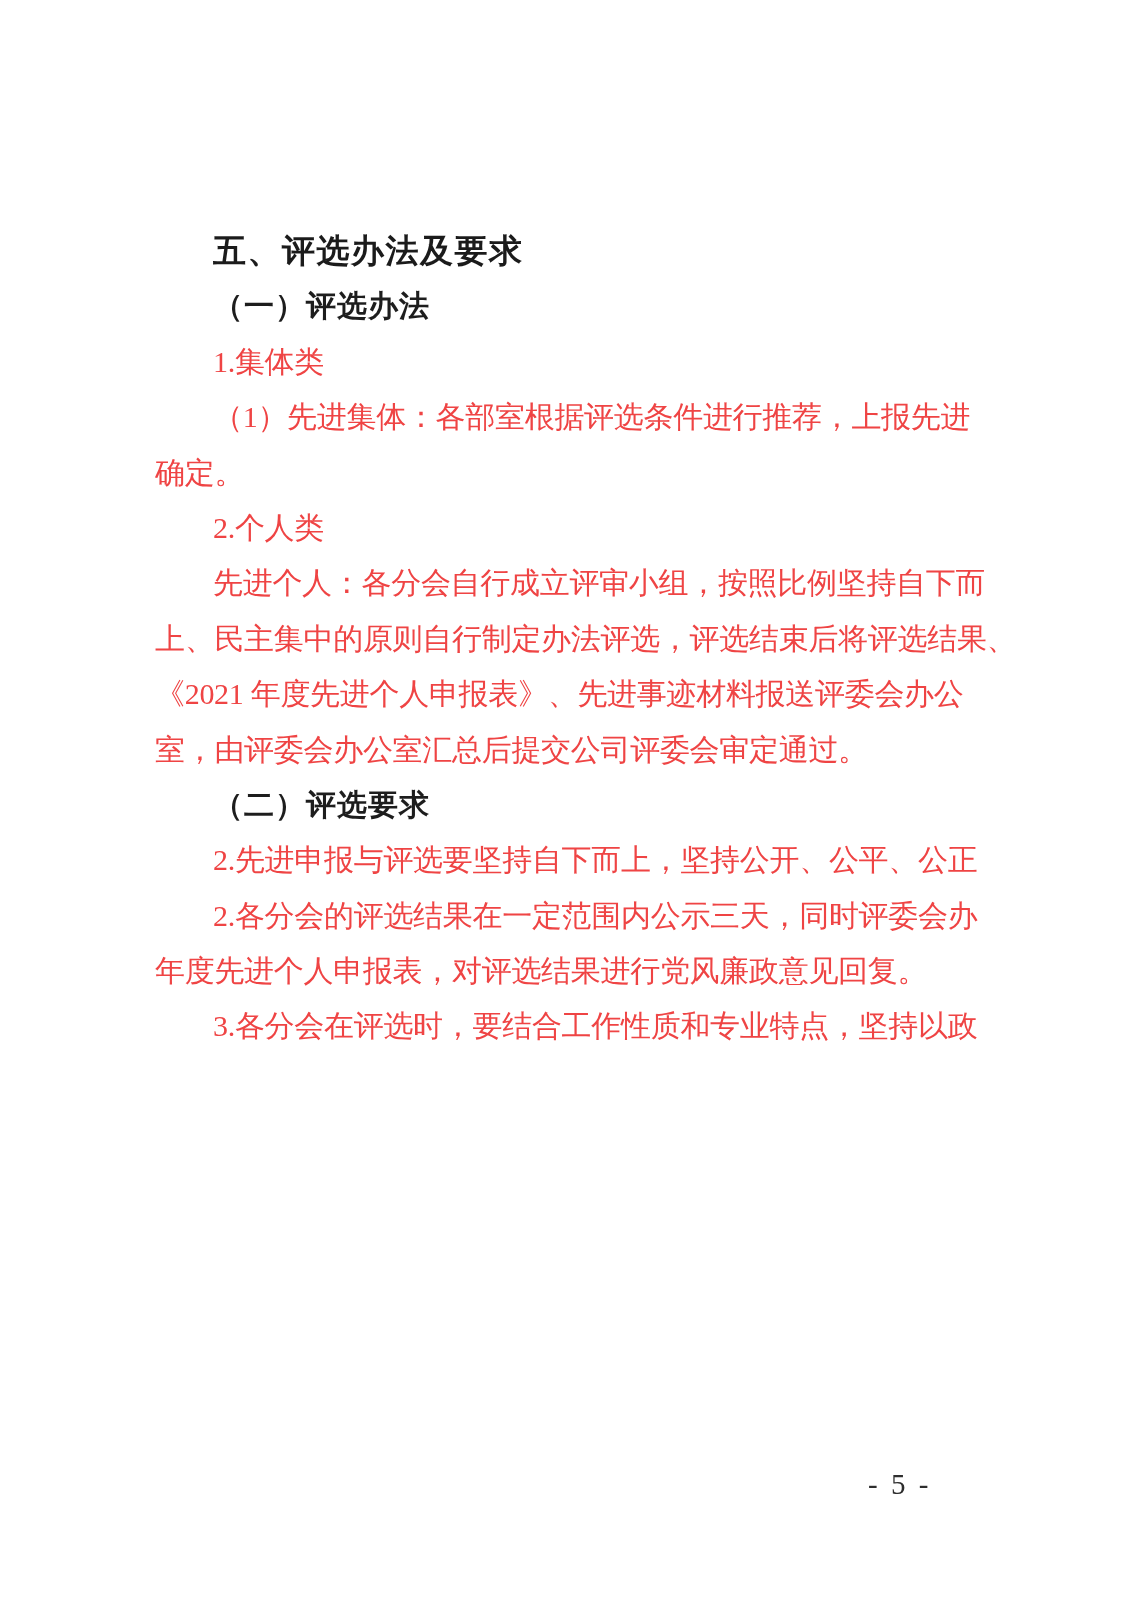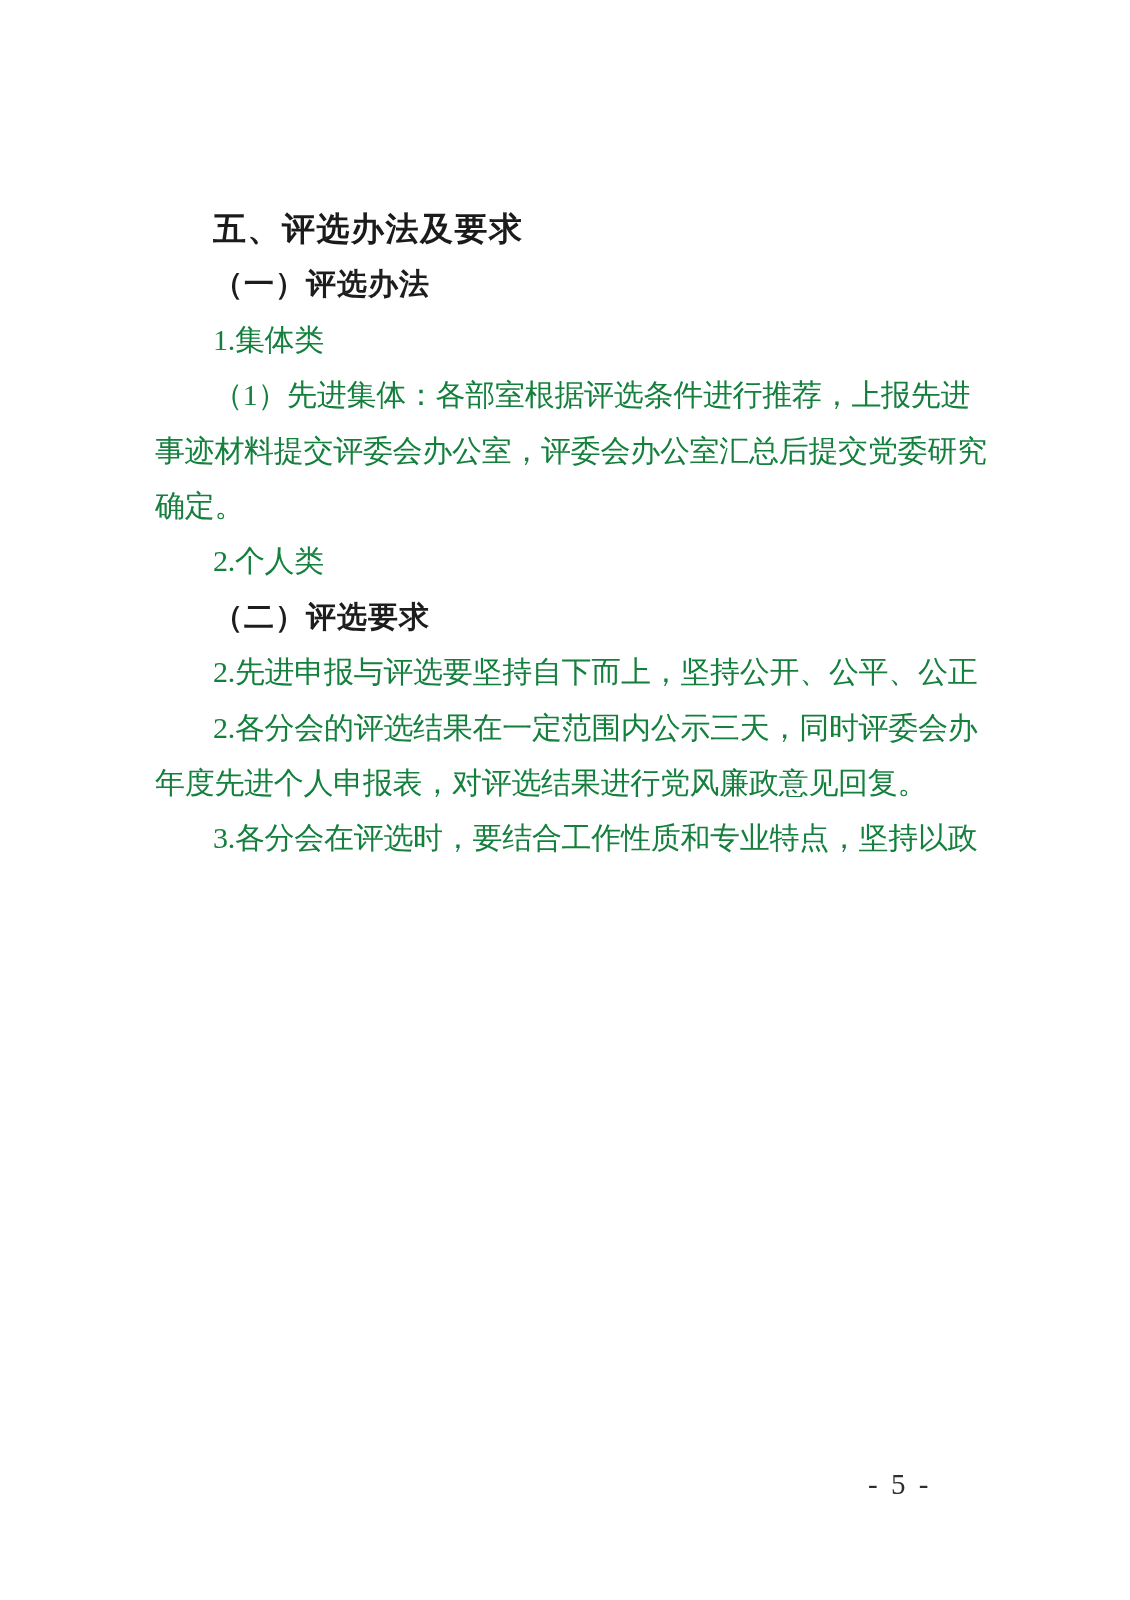--- a/index.html
+++ b/index.html
@@ -12,28 +12,28 @@
     width: 1130px;
     height: 1600px;
     margin: 0 auto;
     background: #ffffff;
     overflow: hidden;
     font-family: "Liberation Serif", "DejaVu Serif", serif;
   }
   .content {
     position: absolute;
     left: 155px;
-    top: 201px;
+    top: 223px;
     width: 830px;
   }
   .line {
     height: 55.4px;
     line-height: 55.4px;
     font-size: 30px;
-    color: #15803d;
+    color: #ef4444;
     white-space: nowrap;
     letter-spacing: -0.3px;
   }
   .ind {
     padding-left: 58px;
   }
   .h1 {
     font-family: "Liberation Sans", "DejaVu Sans", sans-serif;
     font-weight: 700;
     font-size: 33px;
@@ -62,27 +62,32 @@
   <div class="content">
 
     <div class="line ind h1">五、评选办法及要求</div>
 
     <div class="line ind h2">（一）评选办法</div>
 
     <div class="line ind">1.集体类</div>
 
     <div>
       <div class="line ind">（1）先进集体：各部室根据评选条件进行推荐，上报先进</div>
-      <div class="line">事迹材料提交评委会办公室，评委会办公室汇总后提交党委研究</div>
       <div class="line">确定。</div>
     </div>
 
 
     <div class="line ind">2.个人类</div>
 
+    <div>
+      <div class="line ind">先进个人：各分会自行成立评审小组，按照比例坚持自下而</div>
+      <div class="line">上、民主集中的原则自行制定办法评选，评选结束后将评选结果、</div>
+      <div class="line">《2021 年度先进个人申报表》、先进事迹材料报送评委会办公</div>
+      <div class="line">室，由评委会办公室汇总后提交公司评委会审定通过。</div>
+    </div>
 
     <div class="line ind h2">（二）评选要求</div>
 
     <div>
       <div class="line ind">2.先进申报与评选要坚持自下而上，坚持公开、公平、公正</div>
     </div>
 
     <div>
       <div class="line ind">2.各分会的评选结果在一定范围内公示三天，同时评委会办</div>
       <div class="line">年度先进个人申报表，对评选结果进行党风廉政意见回复。</div>

